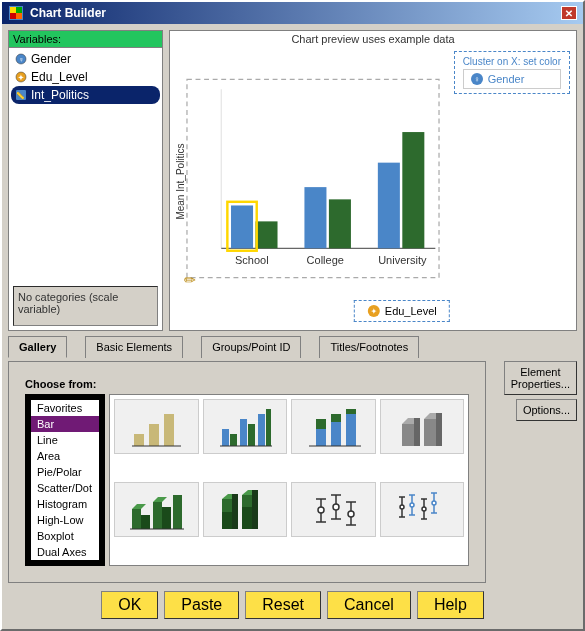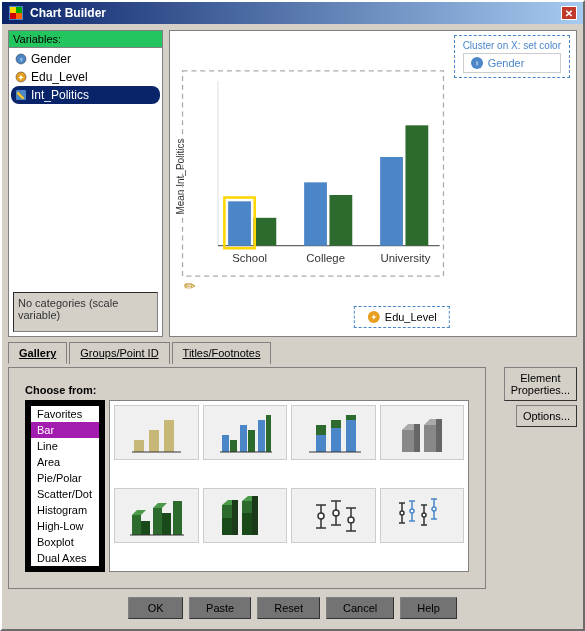--- a/index.html
+++ b/index.html
@@ -171,22 +171,21 @@
     .chart-svg-container {
       position: absolute;
       top: 30px;
       left: 10px;
       right: 130px;
       bottom: 45px;
     }
 
     .tabs-section {
       display: flex;
-      gap: 0;
-      text-decoration: underline;
+      gap: 16px;
     }
 
     .tab {
       padding: 4px 10px;
       border: 1px solid #808080;
       border-bottom: none;
       background: #d4d0c8;
       cursor: pointer;
       font-size: 11px;
       margin-right: 2px;
@@ -235,21 +234,21 @@
       overflow-y: auto;
     }
 
     .chart-type-item {
       padding: 2px 6px;
       cursor: pointer;
       font-size: 11px;
     }
 
     .chart-type-item.selected {
-      background: #a21caf;
+      background: #701a75;
       color: white;
     }
 
     .chart-thumbnails {
       flex: 1;
       border: 1px solid #808080;
       background: white;
       padding: 4px;
       display: grid;
       grid-template-columns: repeat(4, 1fr);
@@ -287,26 +286,26 @@
 
     .footer-buttons {
       display: flex;
       justify-content: center;
       gap: 6px;
       padding: 4px 0;
     }
 
     .footer-button {
       padding: 4px 16px;
-      background: #737373;
+      background: #fde047;
       border: 1px solid #808080;
       border-right-color: #333;
       border-bottom-color: #333;
       cursor: pointer;
-      font-size: 11px;
+      font-size: 16px;
       min-width: 55px;
     }
 
     
     .pencil-icon {
       position: absolute;
       bottom: 42px;
       left: 14px;
       font-size: 14px;
       color: #b8860b;
@@ -382,20 +381,21 @@
             <span>Int_Politics</span>
           </div>
         </div>
         <div class="no-categories">
           <span>No categories (scale
 variable)</span>
         </div>
       </div>
 
       <div class="preview-panel">
+        <div class="preview-label">Chart preview uses example data</div>
         <div class="chart-area">
 
           <div class="cluster-box">
             <div style="font-size:10px;color:#4a86c8;">Cluster on X: set color</div>
             <div class="cluster-inner">
               <svg width="14" height="14">
                 <circle cx="7" cy="7" r="6" fill="#4a86c8"></circle>
                 <text x="7" y="10" text-anchor="middle" font-size="8" fill="white">♀</text>
               </svg>
               <span style="font-size:11px;">Gender</span>
@@ -439,20 +439,21 @@
               <text x="7" y="10" text-anchor="middle" font-size="8" fill="white">✦</text>
             </svg>
             <span style="font-size:11px;">Edu_Level</span>
           </div>
         </div>
       </div>
     </div>
 
     <div class="tabs-section">
       <div class="tab active">Gallery</div>
+      <div class="tab">Basic Elements</div>
       <div class="tab">Groups/Point ID</div>
       <div class="tab">Titles/Footnotes</div>
     </div>
 
     <div class="bottom-section">
 
       <div class="gallery-panel">
         <div class="choose-from-label">Choose from:</div>
         <div class="gallery-content">
 

